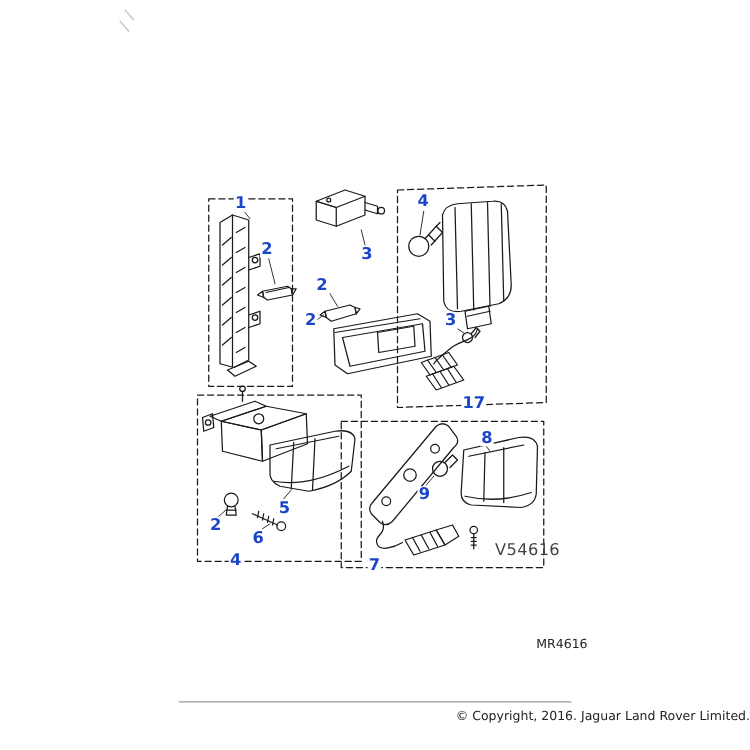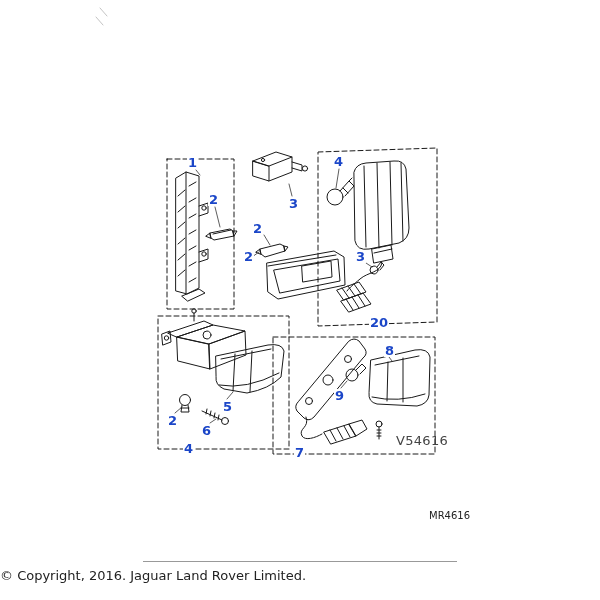--- a/index.html
+++ b/index.html
@@ -8,21 +8,21 @@
     font-family:"DejaVu Sans", sans-serif; overflow:hidden;
   }
   svg.art { position:absolute; left:0; top:0; }
   .callout {
     position:absolute; font-size:13px; font-weight:bold; color:#1b46c8;
     background:#ffffff; padding:0 1px; line-height:1;
   }
   .code-label { position:absolute; font-size:13px; color:#444; letter-spacing:0.3px; }
   .figure-number { position:absolute; font-size:10px; color:#222; }
   .footer-rule { position:absolute; border-top:1px solid #999; height:0; }
-  .copyright { position:absolute; left:0; right:0; text-align:left; font-size:13px; color:#222; }
+  .copyright { position:absolute; left:0; right:0; text-align:right; font-size:10px; color:#222; }
 </style>
 </head>
 <body>
 
 <div class="canvas">
 
   <svg class="art" width="600" height="600" viewBox="0 0 600 600">
     <g fill="none" stroke="#1a1a1a" stroke-width="1" stroke-linecap="round" stroke-linejoin="round">
 
       <g stroke="#c4c4c4">
@@ -190,21 +190,21 @@
     </g>
   </svg>
 
   <span class="callout" style="left:187px; top:156px;">1</span>
   <span class="callout" style="left:208px; top:193px;">2</span>
   <span class="callout" style="left:288px; top:197px;">3</span>
   <span class="callout" style="left:252px; top:222px;">2</span>
   <span class="callout" style="left:243px; top:250px;">2</span>
   <span class="callout" style="left:333px; top:155px;">4</span>
   <span class="callout" style="left:355px; top:250px;">3</span>
-  <span class="callout" style="left:369px; top:316px;">20</span>
+  <span class="callout" style="left:369px; top:316px;">17</span>
   <span class="callout" style="left:384px; top:344px;">8</span>
   <span class="callout" style="left:334px; top:389px;">9</span>
   <span class="callout" style="left:222px; top:400px;">5</span>
   <span class="callout" style="left:201px; top:424px;">6</span>
   <span class="callout" style="left:167px; top:414px;">2</span>
   <span class="callout" style="left:183px; top:442px;">4</span>
   <span class="callout" style="left:294px; top:446px;">7</span>
 
   <span class="code-label" style="left:396px; top:433px;">V54616</span>
 

